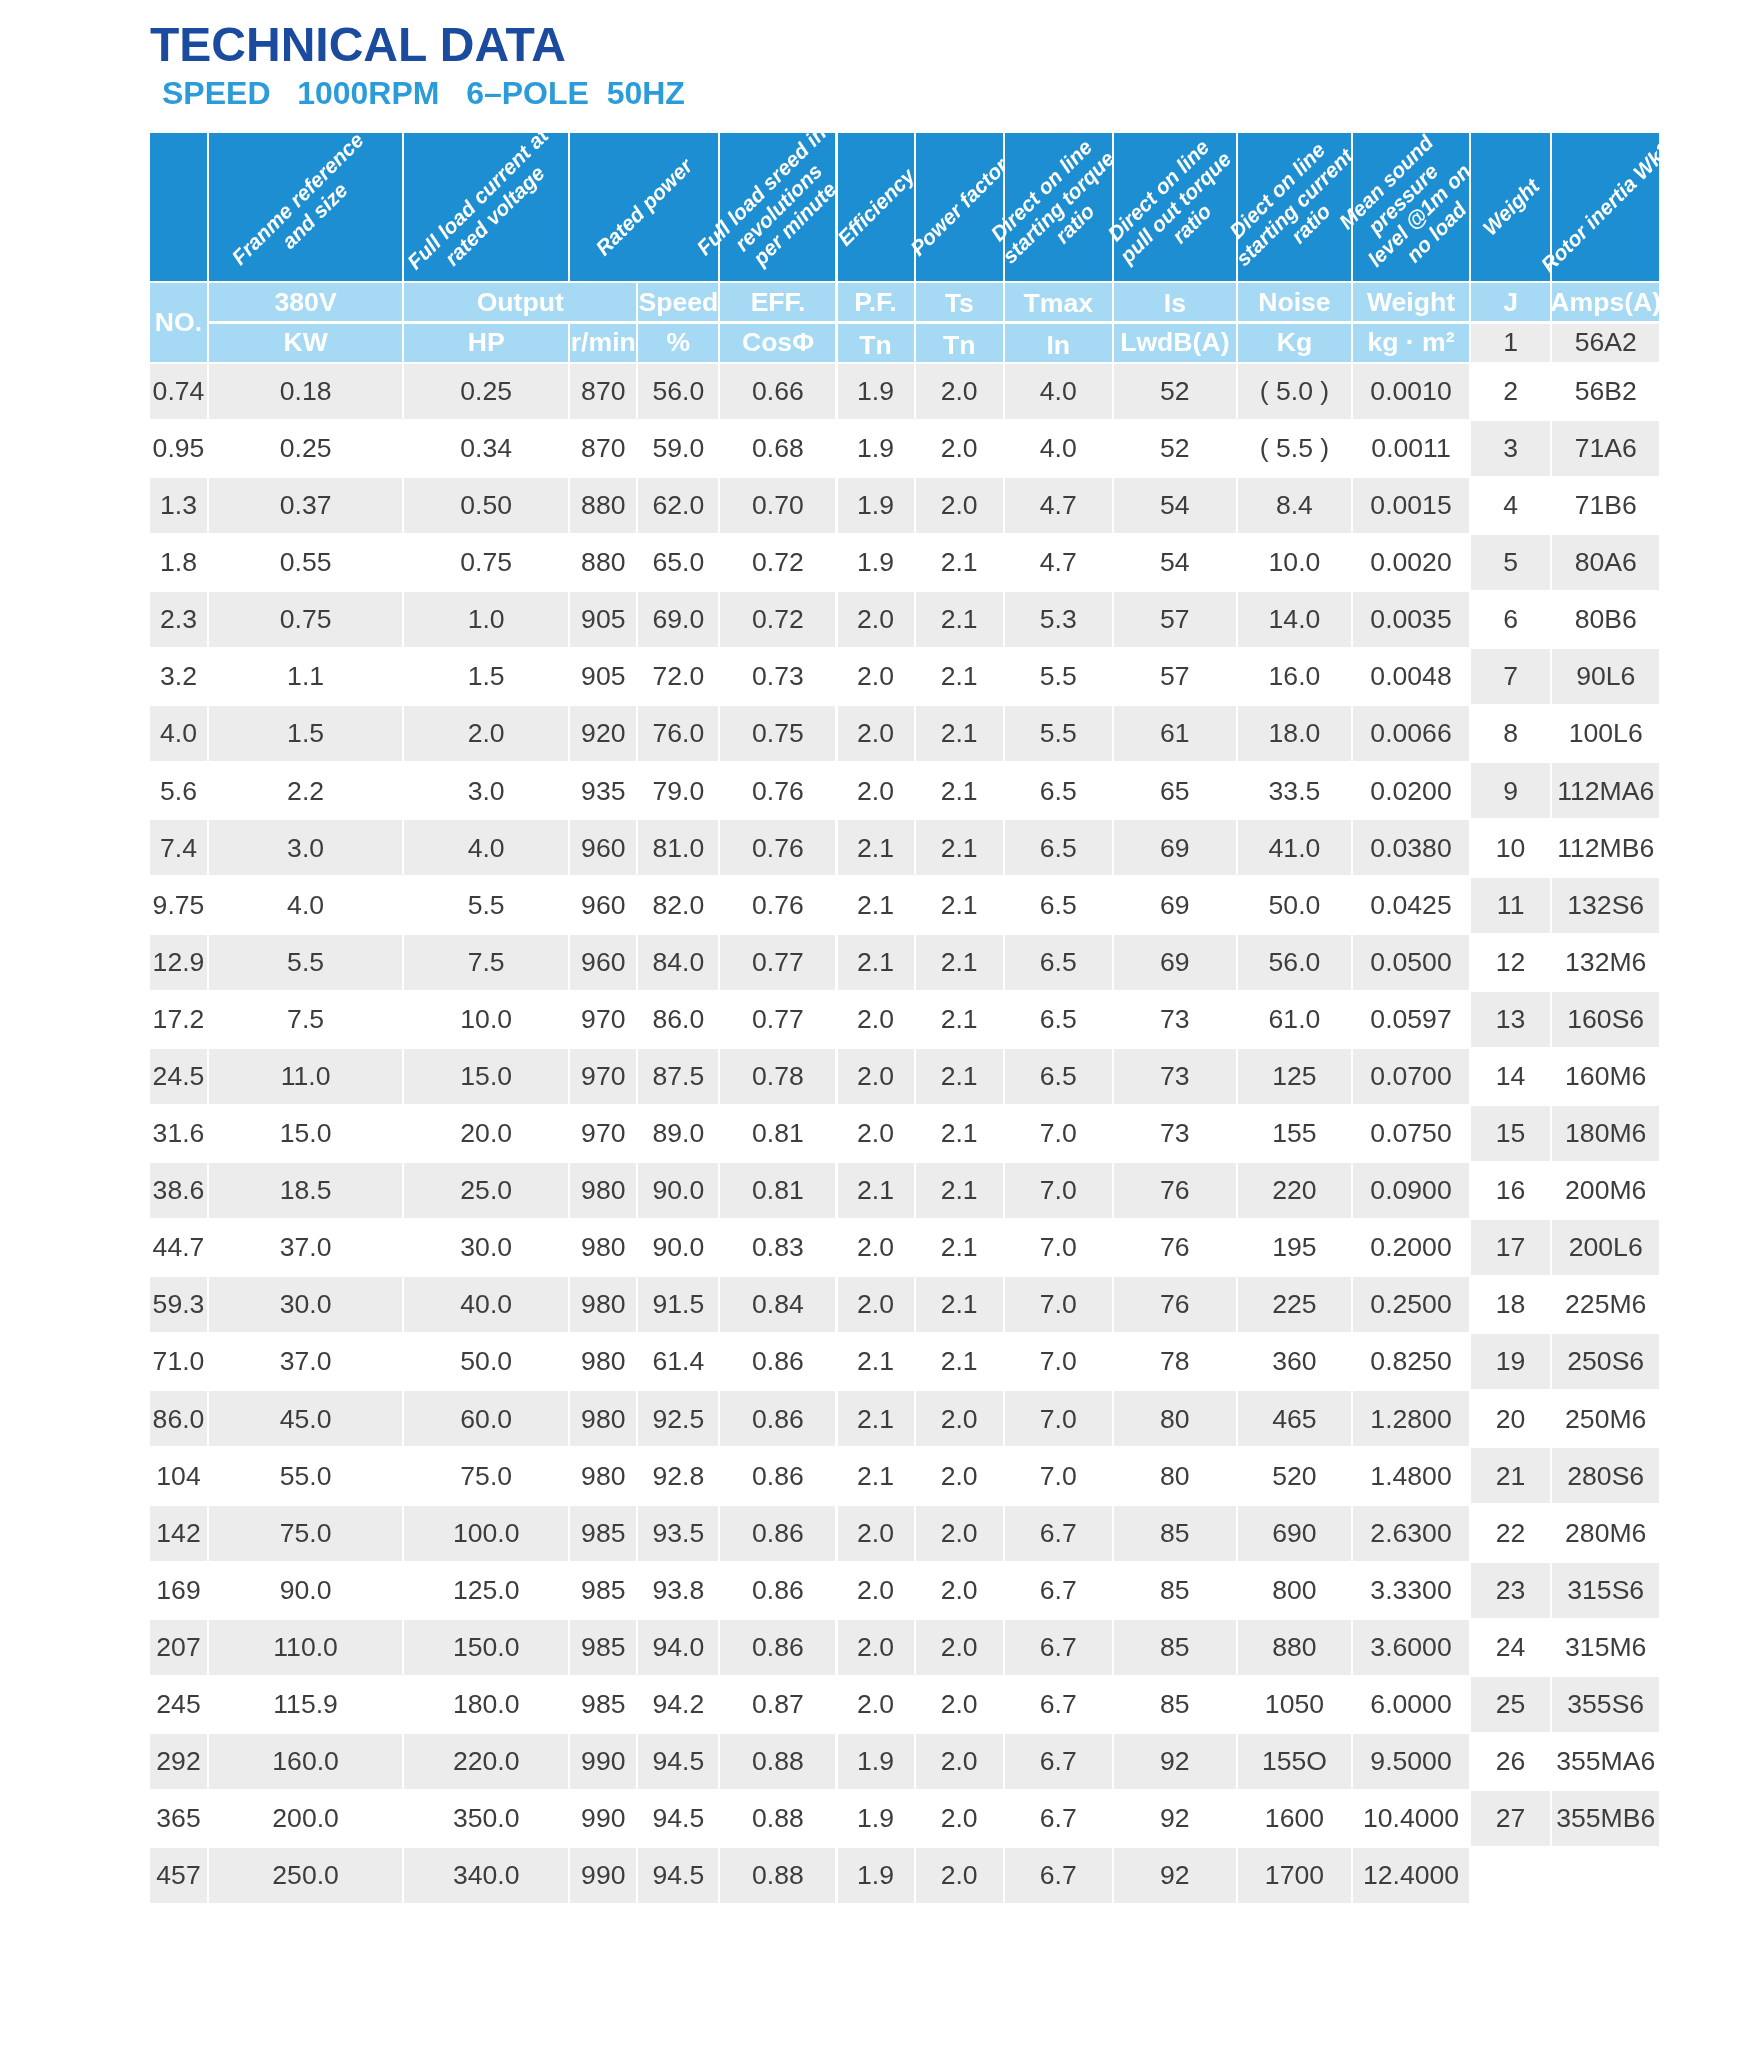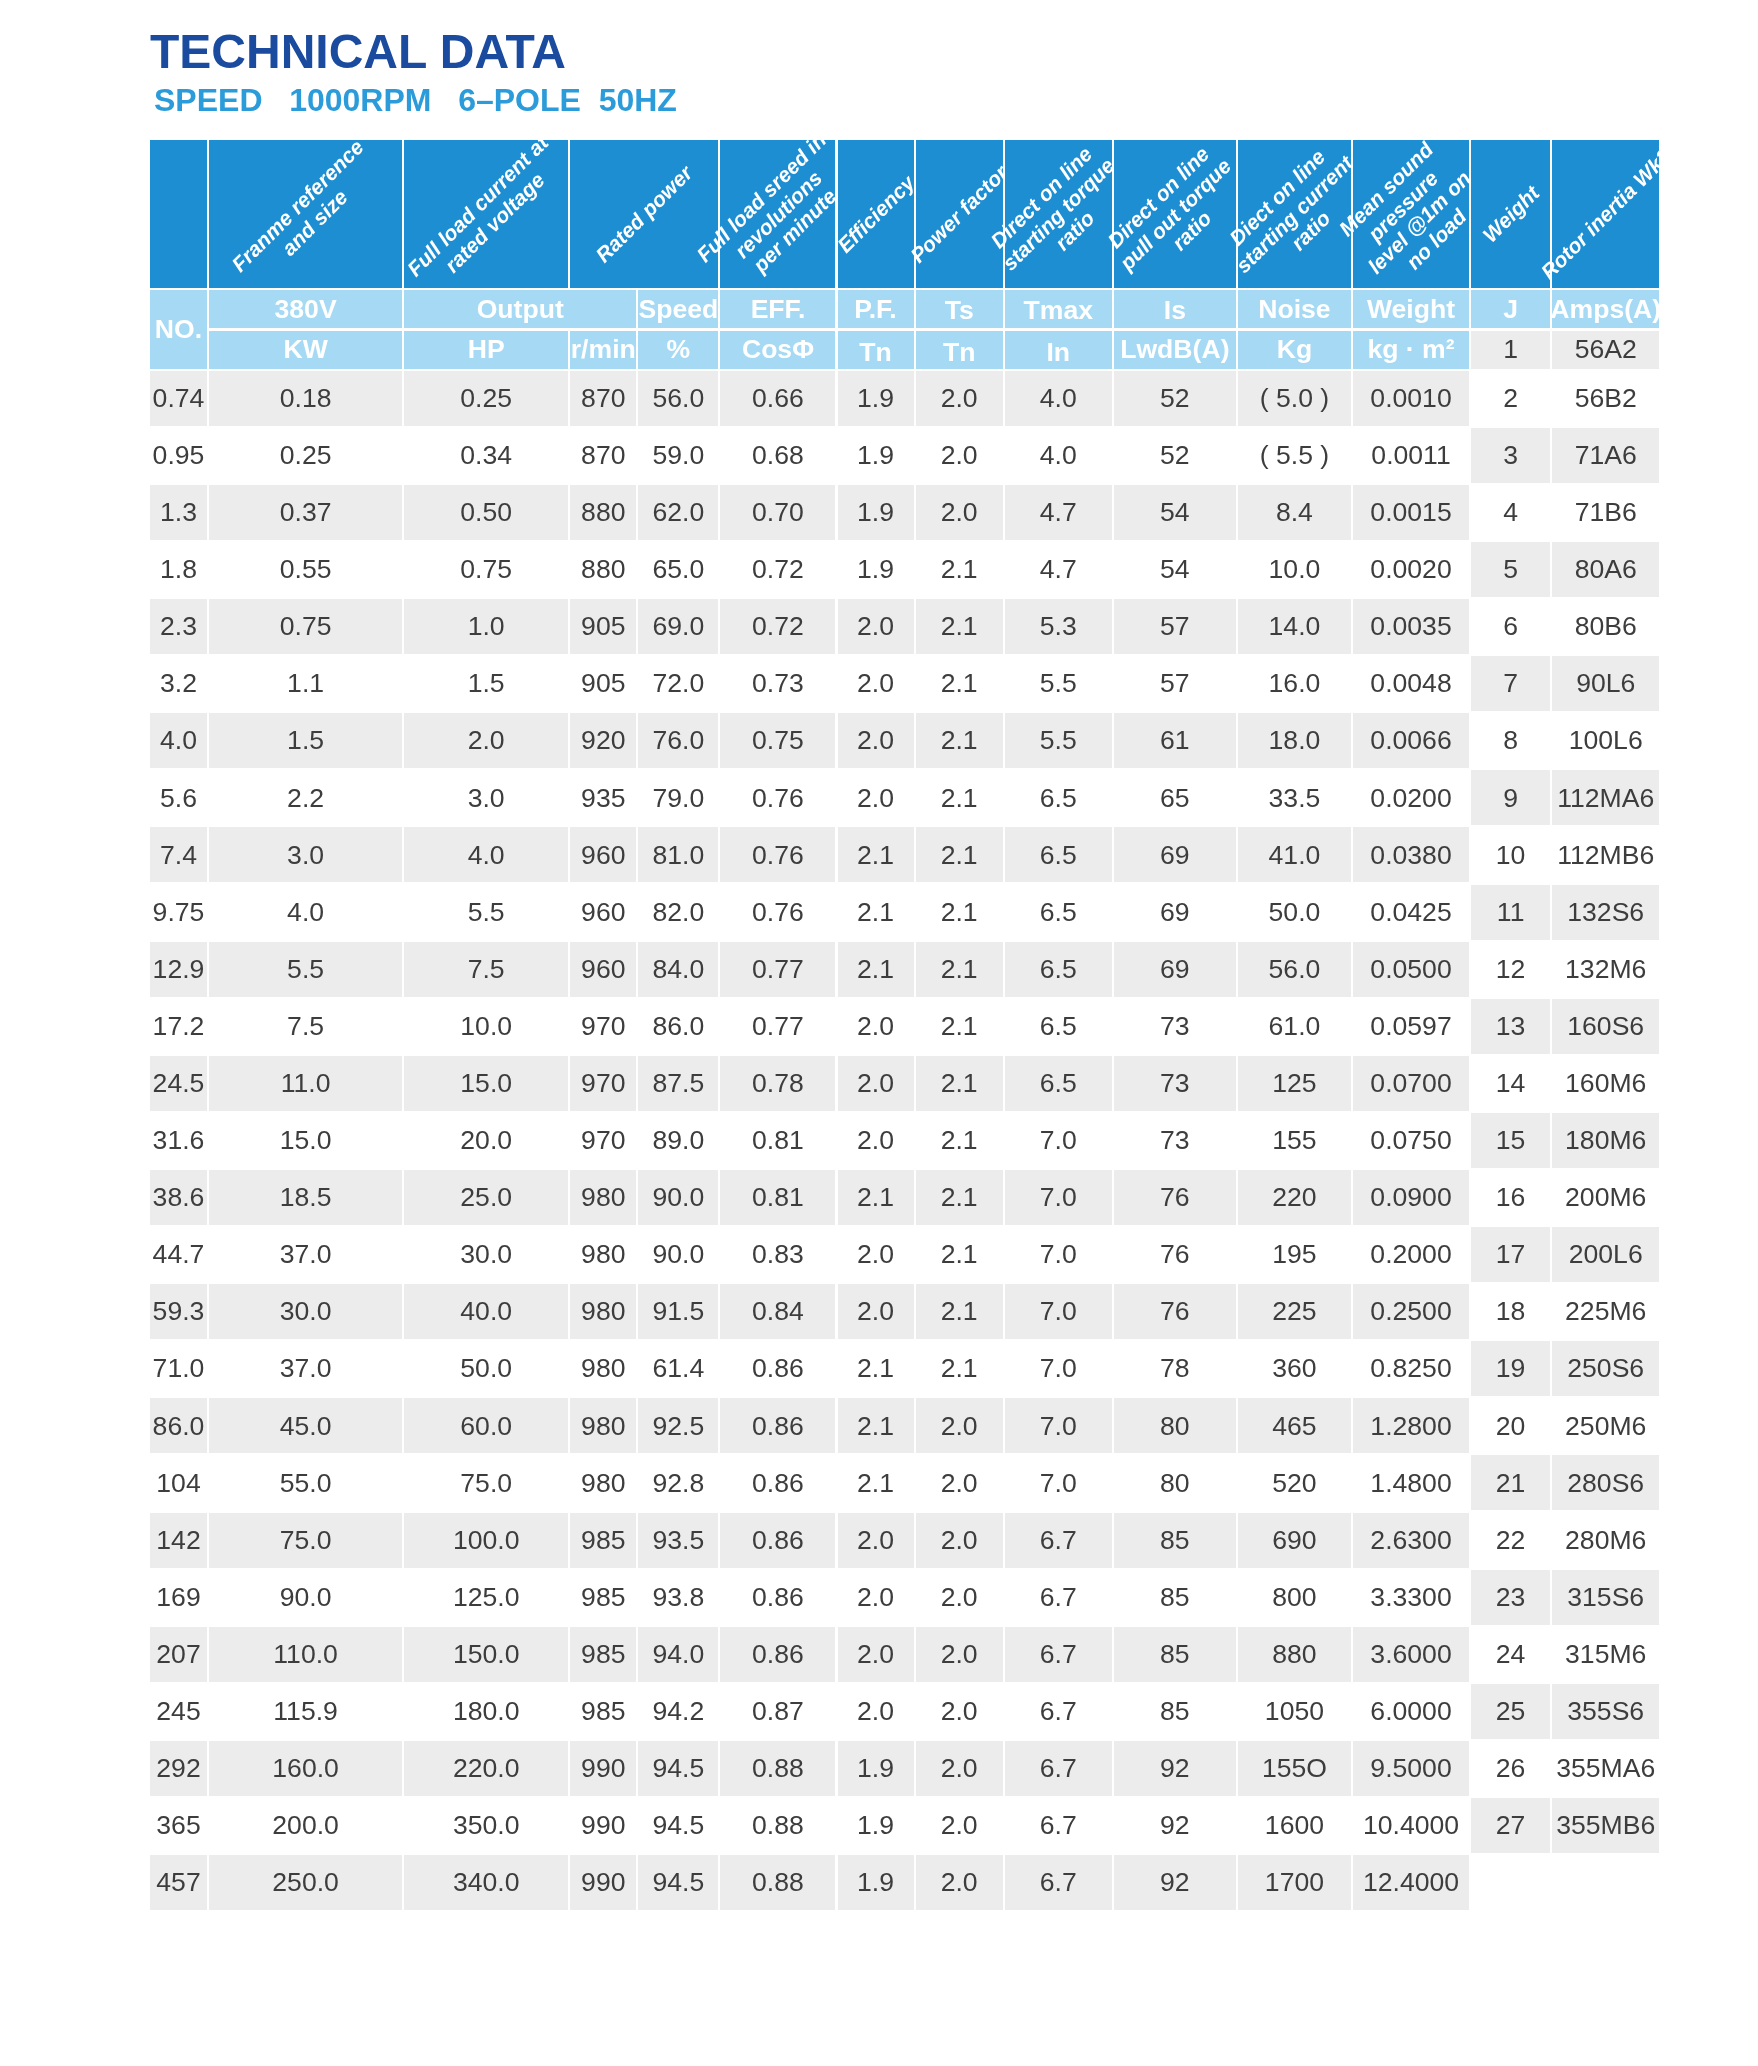--- a/index.html
+++ b/index.html
@@ -3,27 +3,27 @@
 <meta charset="utf-8">
 <style>
   html,body{margin:0;padding:0;background:#ffffff;}
   body{
     width:1758px;height:2066px;
     font-family:"Liberation Sans",sans-serif;
     -webkit-font-smoothing:antialiased;
   }
   .page{position:relative;width:1758px;height:2066px;background:#fff;overflow:hidden;}
 
-  .header-block{padding:27px 0 0 150px;}
+  .header-block{padding:20px 0 0 150px;}
   .title{
     font-size:48px;font-weight:bold;letter-spacing:0;
     color:var(--title_navy,#1a4b9f);line-height:1.05;
   }
   .subtitle{
-    margin-top:7px;margin-left:4px;
+    margin-top:7px;margin-left:12px;
     font-size:32px;font-weight:bold;white-space:pre;
     color:var(--subtitle_blue,#2b9cd9);line-height:1.05;
   }
 
   .grid{
     margin:22.4px 0 0 150px;
     display:grid;
     grid-template-columns:57px 193px 164px 66px 80px 115px 76px 87px 107px 122px 113px 116px 79px 107px;
     grid-template-rows:148px 38px 38px;
     grid-auto-rows:55px;

